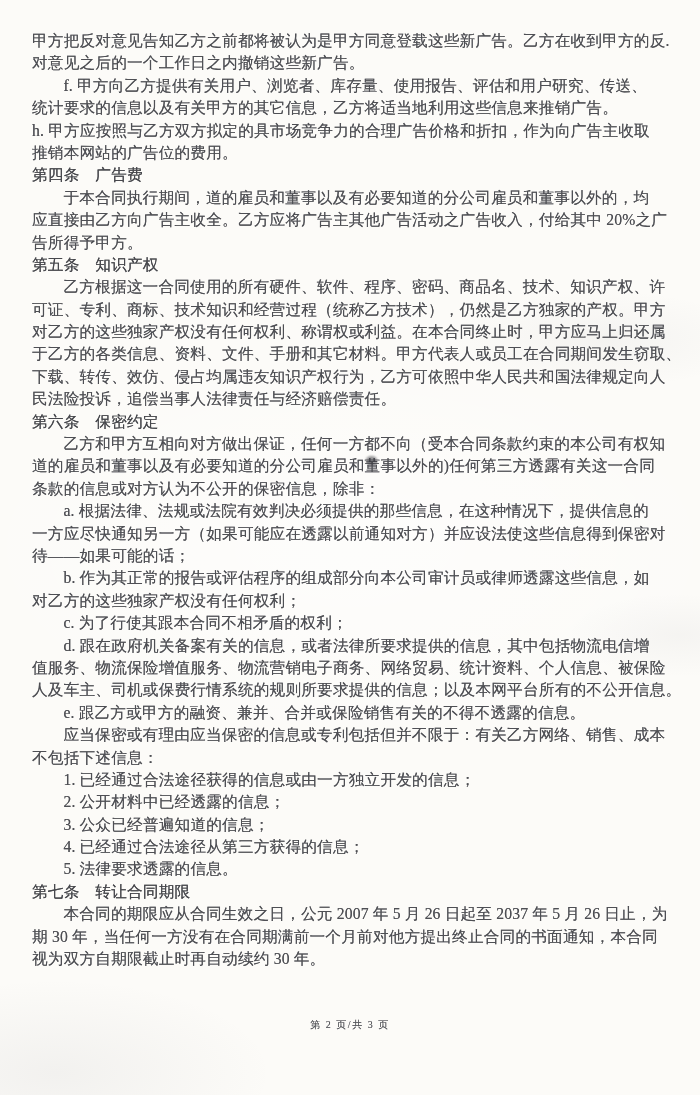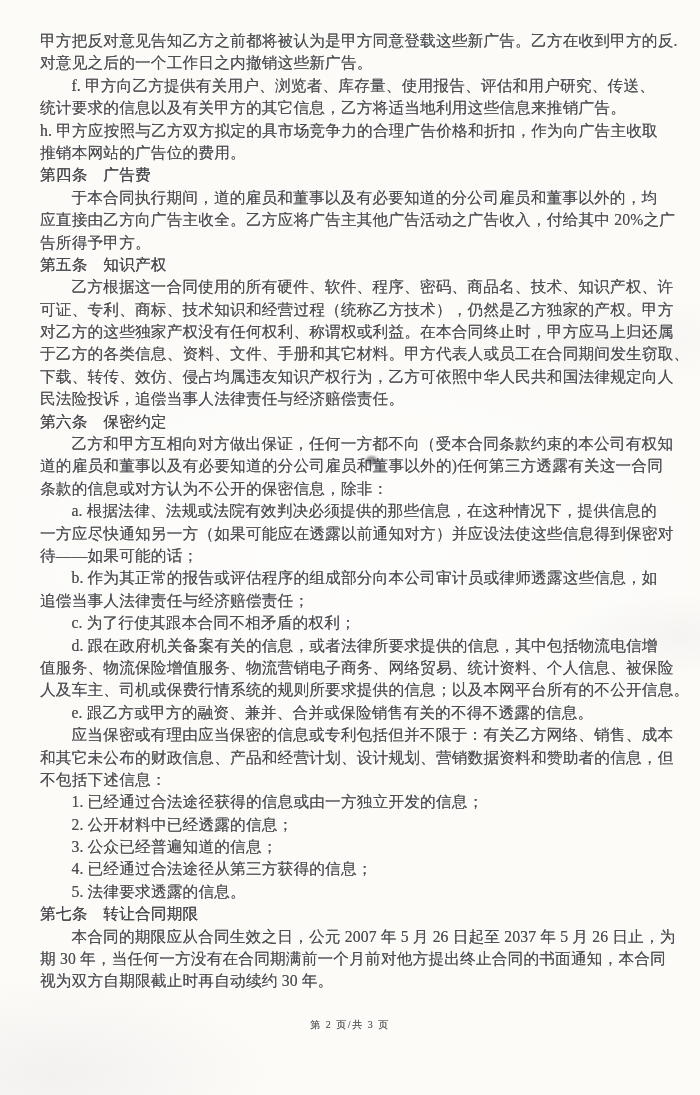--- a/index.html
+++ b/index.html
@@ -16,21 +16,21 @@
     color: #4e4f54;
     background:
       radial-gradient(ellipse 220px 70px at 86% 31%, rgba(110,110,118,0.055), transparent 70%),
       radial-gradient(ellipse 300px 130px at 8% 98%, rgba(110,110,118,0.07), transparent 72%),
       radial-gradient(ellipse 160px 60px at 97% 58%, rgba(110,110,118,0.05), transparent 70%),
       radial-gradient(ellipse 500px 260px at 50% 50%, rgba(255,255,255,0.5), transparent 80%),
       #fcfbf8;
   }
   .content {
     position: absolute;
-    left: 40px;
+    left: 32px;
     top: 30px;
     width: 628px;
   }
   .line {
     font-size: 15.7px;
     line-height: 22.4px;
     height: 22.4px;
     white-space: nowrap;
     letter-spacing: 0.15px;
     text-shadow: 0 0 0.5px rgba(78,79,84,0.75);
@@ -86,28 +86,27 @@
       <div class="line">下载、转传、效仿、侵占均属违友知识产权行为，乙方可依照中华人民共和国法律规定向人</div>
       <div class="line">民法险投诉，追偿当事人法律责任与经济赔偿责任。</div>
       <div class="line heading">第六条　保密约定</div>
       <div class="line indent-2">乙方和甲方互相向对方做出保证，任何一方都不向（受本合同条款约束的本公司有权知</div>
       <div class="line">道的雇员和董事以及有必要知道的分公司雇员和董事以外的)任何第三方透露有关这一合同</div>
       <div class="line">条款的信息或对方认为不公开的保密信息，除非：</div>
       <div class="line indent-2">a. 根据法律、法规或法院有效判决必须提供的那些信息，在这种情况下，提供信息的</div>
       <div class="line">一方应尽快通知另一方（如果可能应在透露以前通知对方）并应设法使这些信息得到保密对</div>
       <div class="line">待——如果可能的话；</div>
       <div class="line indent-2">b. 作为其正常的报告或评估程序的组成部分向本公司审计员或律师透露这些信息，如</div>
-      <div class="line">追偿当事人法律责任与经济赔偿责任；</div>
+      <div class="line">对乙方的这些独家产权没有任何权利；</div>
       <div class="line indent-2">c. 为了行使其跟本合同不相矛盾的权利；</div>
       <div class="line indent-2">d. 跟在政府机关备案有关的信息，或者法律所要求提供的信息，其中包括物流电信增</div>
       <div class="line">值服务、物流保险增值服务、物流营销电子商务、网络贸易、统计资料、个人信息、被保险</div>
       <div class="line">人及车主、司机或保费行情系统的规则所要求提供的信息；以及本网平台所有的不公开信息。</div>
       <div class="line indent-2">e. 跟乙方或甲方的融资、兼并、合并或保险销售有关的不得不透露的信息。</div>
       <div class="line indent-2">应当保密或有理由应当保密的信息或专利包括但并不限于：有关乙方网络、销售、成本</div>
-      <div class="line">和其它未公布的财政信息、产品和经营计划、设计规划、营销数据资料和赞助者的信息，但</div>
       <div class="line">不包括下述信息：</div>
       <div class="line indent-2">1. 已经通过合法途径获得的信息或由一方独立开发的信息；</div>
       <div class="line indent-2">2. 公开材料中已经透露的信息；</div>
       <div class="line indent-2">3. 公众已经普遍知道的信息；</div>
       <div class="line indent-2">4. 已经通过合法途径从第三方获得的信息；</div>
       <div class="line indent-2">5. 法律要求透露的信息。</div>
       <div class="line heading">第七条　转让合同期限</div>
       <div class="line indent-2">本合同的期限应从合同生效之日，公元 2007 年 5 月 26 日起至 2037 年 5 月 26 日止，为</div>
       <div class="line">期 30 年，当任何一方没有在合同期满前一个月前对他方提出终止合同的书面通知，本合同</div>
       <div class="line">视为双方自期限截止时再自动续约 30 年。</div>

